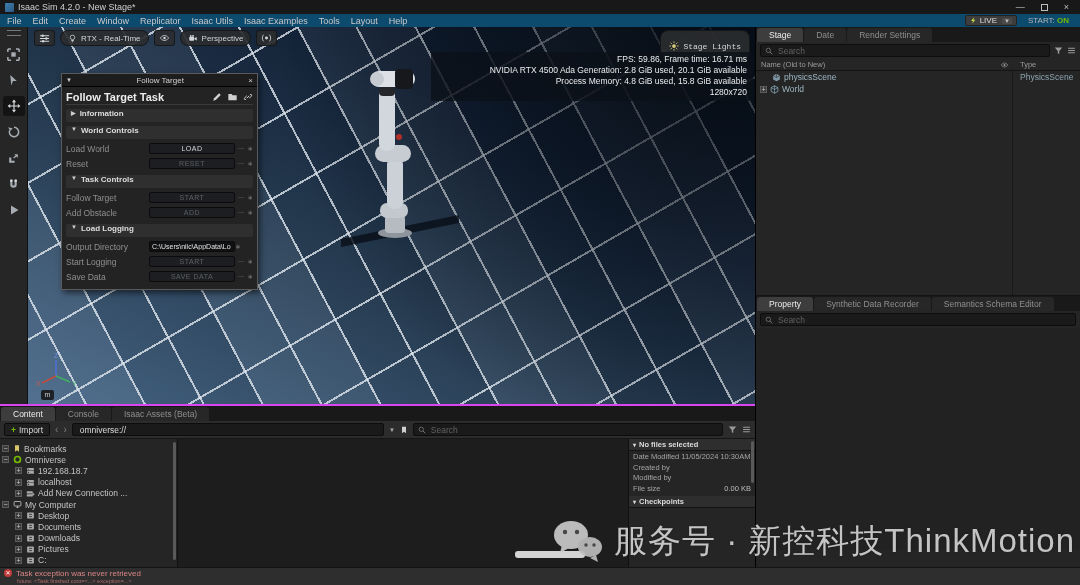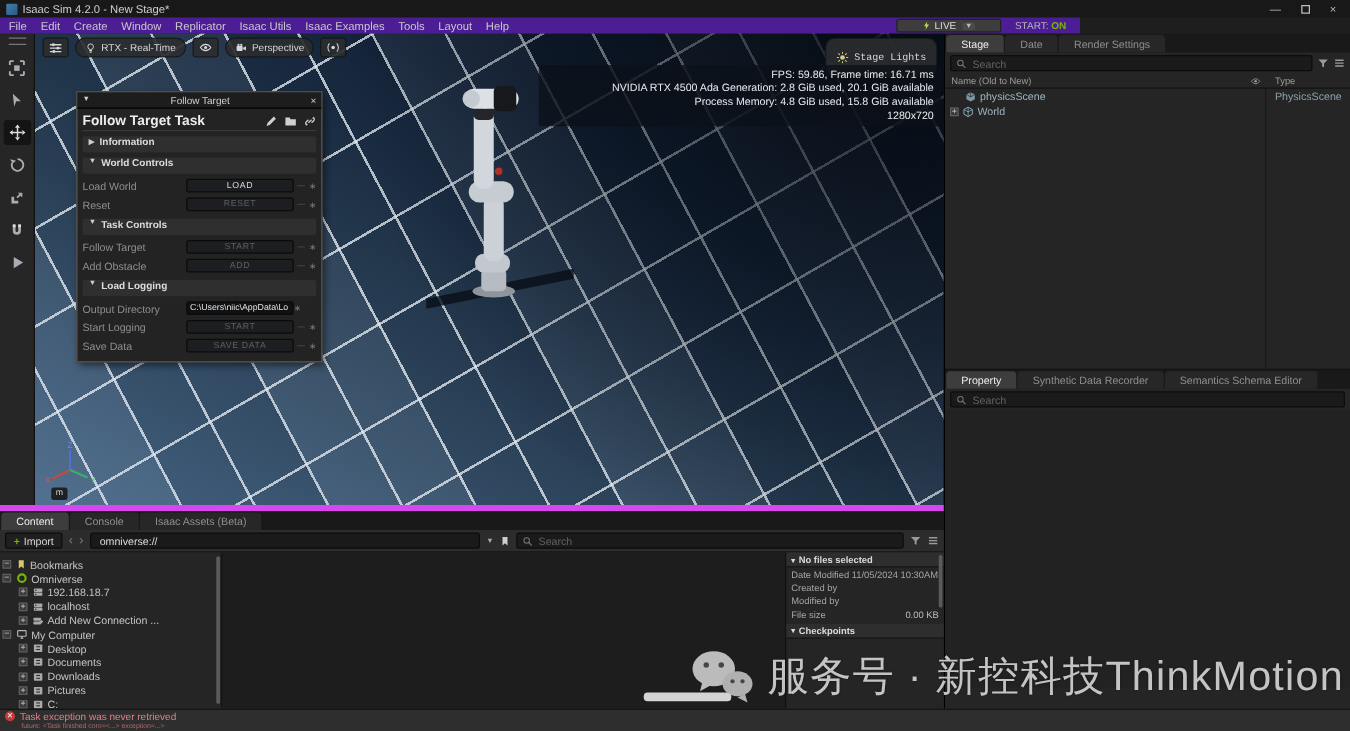--- a/index.html
+++ b/index.html
@@ -9,25 +9,25 @@
   svg.ic{display:inline-block;vertical-align:middle;}
 
   
   .titlebar{position:absolute;left:0;top:0;width:1080px;height:14px;background:#181818;
             display:flex;align-items:center;padding:0 5px;font-size:9px;color:#cfcfcf;}
   .appicon{width:9px;height:9px;background:linear-gradient(135deg,#3f7fae,#2b5a84);border-radius:1px;margin-right:4px;}
   .winbtns{margin-left:auto;display:flex;gap:16px;align-items:center;font-size:9px;color:#bdbdbd;padding-right:6px;}
   .maxbox{width:7px;height:7px;border:1px solid #bdbdbd;display:inline-block;}
 
   
-  .menubar{position:absolute;left:0;top:14px;width:864px;height:13px;background:#4c1d95;
+  .menubar{position:absolute;left:0;top:14px;width:1080px;height:13px;background:#0c4a6e;
            display:flex;align-items:center;gap:11px;padding:0 7px;font-size:9px;color:#c9c9c9;}
   .menubar .sp{flex:1;}
   .livepill{display:flex;align-items:center;gap:3px;background:#3d3d3d;border:1px solid #222;
-            border-radius:2px;padding:0 20px;height:11px;font-size:8px;color:#ddd;}
+            border-radius:2px;padding:0 4px;height:11px;font-size:8px;color:#ddd;}
   .livedrop{background:#4a4a4a;font-size:6px;padding:0 2px;margin-left:2px;color:#bbb;border-radius:1px;}
   .cache{font-size:8px;color:#b5b5b5;margin-right:4px;}
   .cache .on{color:#76b900;font-weight:bold;}
 
   
   .ltb{position:absolute;left:0;top:27px;width:28px;height:377px;background:#262626;border-right:1px solid #111;
        display:flex;flex-direction:column;align-items:center;padding-top:3px;gap:6px;}
   .tbtn{width:22px;height:20px;display:flex;align-items:center;justify-content:center;border-radius:3px;color:#a7adb3;}
   .tbtn.active{background:#141414;color:#d9dde1;}
   .griplines{width:14px;height:6px;border-top:1px solid #777;border-bottom:1px solid #777;margin-bottom:2px;}
@@ -95,21 +95,21 @@
   .colshdr .eye{position:absolute;left:244px;top:2px;color:#9b9b9b;}
   .stage-tree{position:relative;height:225px;border-bottom:1px solid #131313;}
   .stage-tree .vline{position:absolute;left:256px;top:0;bottom:0;width:1px;background:#191919;}
   .srow{display:flex;align-items:center;height:12px;font-size:8.5px;color:#9cb6c3;position:relative;padding-left:4px;}
   .srow .type{position:absolute;left:264px;color:#8ba3af;}
   .expbox{width:7px;height:7px;background:#3b3b3b;border:1px solid #5c5c5c;color:#cfcfcf;
        font-size:7px;line-height:5px;text-align:center;margin-right:3px;flex:none;}
   .prop-empty{height:222px;background:#222;}
 
   
-  .bottom{position:absolute;left:0;top:404px;width:755px;height:163px;background:#232323;border-top:5px solid #d946ef;}
+  .bottom{position:absolute;left:0;top:404px;width:755px;height:163px;background:#232323;border-top:2px solid #d946ef;}
   .btoolbar{height:18px;background:#2c2c2c;display:flex;align-items:center;gap:5px;padding:0 4px;border-bottom:1px solid #161616;}
   .importbtn{height:13px;background:#1f1f1f;border:1px solid #0c0c0c;border-radius:2px;display:flex;
        align-items:center;gap:3px;padding:0 6px;font-size:8.5px;color:#d7d7d7;}
   .importbtn .plus{color:#76b900;font-weight:bold;}
   .navchev{color:#7d7d7d;font-size:10px;}
   .pathbox{flex:1;height:13px;background:#1a1a1a;border:1px solid #0d0d0d;border-radius:2px;display:flex;align-items:flex-start;padding:0 5px;}
   .pathbox input{flex:1;background:transparent;border:none;outline:none;color:#ddd;font-size:8.5px;font-family:"Liberation Sans",sans-serif;}
   .smalldrop{font-size:6px;color:#aaa;}
   .bsearch{width:190px;}
   .bcontent{position:absolute;left:0;top:33px;right:0;bottom:0;display:flex;}

